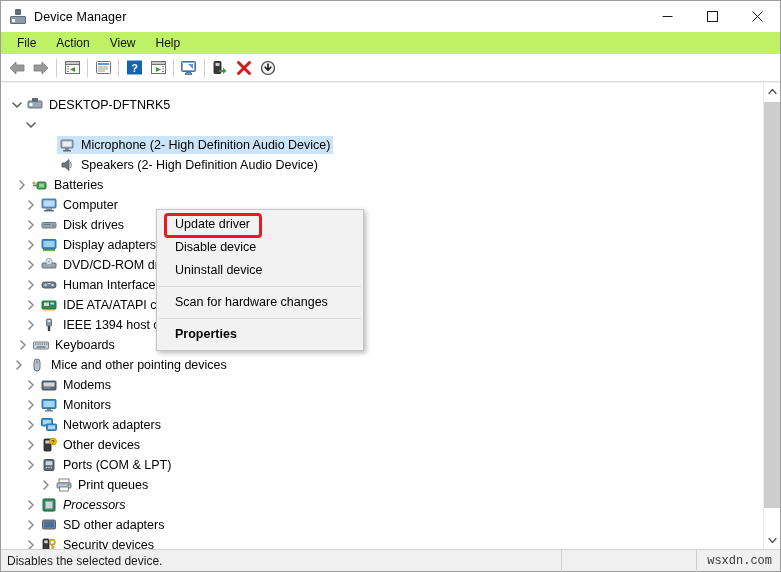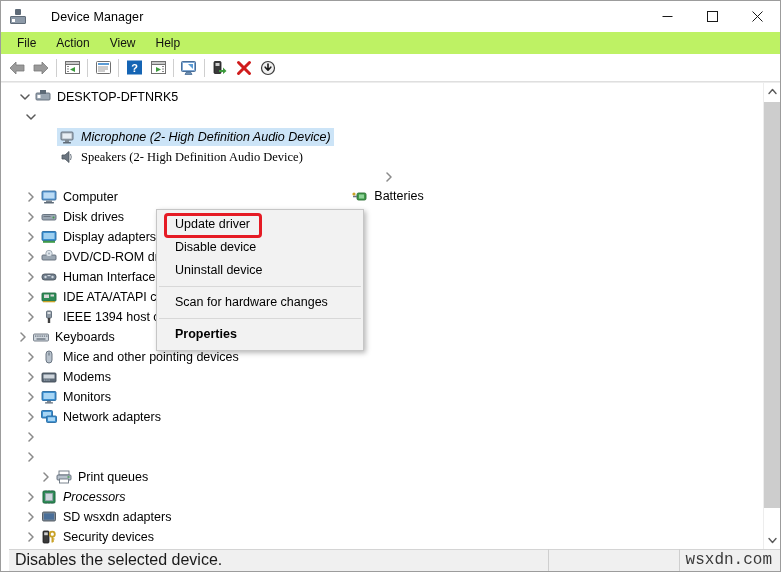--- a/index.html
+++ b/index.html
@@ -23,21 +23,20 @@
 
   
   .titlebar {
     height: 31px;
     min-height: 31px;
     display: flex;
     align-items: center;
     background: #ffffff;
     position: relative;
     z-index: 5;
-    gap: 17px;
   }
   .title-icon {
     width: 16px; height: 16px;
     margin-left: 9px; margin-right: 8px;
     position: relative;
     flex: 0 0 auto;
   }
   .title-icon .ti-body {
     position: absolute; left: 0; bottom: 1px;
     width: 16px; height: 8px;
@@ -169,26 +168,25 @@
     background: #ffffff;
   }
   .vs-thumb {
     position: absolute; left: 0; width: 17px;
     background: #cdcdcd;
   }
 
   
   .statusbar {
     height: 22px; min-height: 22px;
-    display: flex; align-items: flex-end;
+    display: flex; align-items: flex-start;
     background: #f0f0f0;
     border-top: 1px solid #d4d4d4;
-    font-size: 16px;
+    font-size: 12px;
     color: #1a1a1a;
-    margin-left: 8px;
   }
   .sb-cell { height: 22px; display: flex; align-items: center; padding: 0 6px; }
   .sb-main { width: 560px; }
   .sb-mid  { width: 135px; border-left: 1px solid #cfcfcf; }
   .sb-end  {
     flex: 1 1 auto; border-left: 1px solid #cfcfcf;
     justify-content: flex-end; padding-right: 8px;
     color: #3a3a3a;
     font-family: Liberation Mono, monospace;
   }
@@ -359,21 +357,21 @@
         <circle cx="8" cy="8" r="6.5" fill="#f0f0f0" stroke="#3a3a3a" stroke-width="1.2"></circle>
         <path d="M8 4 L8 9.5 M5.2 7.2 L8 10.2 L10.8 7.2" fill="none" stroke="#1a1a1a" stroke-width="1.6" stroke-linecap="round" stroke-linejoin="round"></path>
       </svg>
     </div>
 
   </div>
 
   <div class="body-area">
 
     <div class="tree-pane" id="tree-pane">
-        <div class="row" style="padding-left: 16px;">
+        <div class="row" style="padding-left: 8px; margin-top: 8px;">
           <div class="twisty">
             <svg width="10" height="8" viewBox="0 0 10 8">
               <path d="M1 2 L5 6 L9 2" fill="none" stroke="#5a5a5a" stroke-width="1.5" stroke-linecap="round" stroke-linejoin="round"></path>
             </svg>
           </div>
           <div class="label-wrap">
             <div class="ico"><svg width="18" height="18" viewBox="0 0 18 18">
                 <rect x="2" y="5" width="14" height="7" rx="1" fill="#9aa6b2" stroke="#5d6a77" stroke-width="0.9"></rect>
                 <rect x="6" y="2" width="6" height="4" fill="#5d6a77"></rect>
                 <rect x="3.5" y="7" width="3" height="3" fill="#ffffff"></rect>
@@ -381,43 +379,43 @@
             <span class="lbl">DESKTOP-DFTNRK5</span>
           </div>
         </div>
         <div class="row" style="padding-left: 22px;">
           <div class="twisty">
             <svg width="10" height="8" viewBox="0 0 10 8">
               <path d="M1 2 L5 6 L9 2" fill="none" stroke="#5a5a5a" stroke-width="1.5" stroke-linecap="round" stroke-linejoin="round"></path>
             </svg>
           </div>
         </div>
-        <div class="row sel" style="padding-left: 40px; font-style: italic;">
+        <div class="row sel" style="padding-left: 40px;">
           <div class="twisty"></div>
           <div class="label-wrap">
             <div class="ico"><svg width="18" height="18" viewBox="0 0 18 18">
                 <rect x="3" y="4" width="12" height="8" rx="1" fill="#a9b4bf" stroke="#5d6a77" stroke-width="0.9"></rect>
                 <rect x="4.5" y="5.5" width="9" height="5" fill="#e8eef4"></rect>
                 <rect x="7" y="12" width="4" height="2" fill="#7d8892"></rect>
                 <rect x="5" y="14" width="8" height="1.6" rx="0.6" fill="#5d6a77"></rect>
               </svg></div>
             <span class="lbl">Microphone (2- High Definition Audio Device)</span>
           </div>
         </div>
-        <div class="row" style="padding-left: 40px; font-family: Liberation Serif, serif;">
+        <div class="row" style="padding-left: 40px;">
           <div class="twisty"></div>
           <div class="label-wrap">
             <div class="ico"><svg width="18" height="18" viewBox="0 0 18 18">
                 <path d="M4 7 L7 7 L11 3.5 L11 14.5 L7 11 L4 11 Z" fill="#6b7580" stroke="#4a535c" stroke-width="0.8" stroke-linejoin="round"></path>
                 <path d="M12.5 6 Q14 9 12.5 12" fill="none" stroke="#6b7580" stroke-width="1"></path>
               </svg></div>
             <span class="lbl">Speakers (2- High Definition Audio Device)</span>
           </div>
         </div>
-        <div class="row" style="padding-left: 13px; flex-direction: column;">
+        <div class="row" style="padding-left: 13px;">
           <div class="twisty">
             <svg width="8" height="10" viewBox="0 0 8 10">
               <path d="M2 1 L6 5 L2 9" fill="none" stroke="#8a8a8a" stroke-width="1.5" stroke-linecap="round" stroke-linejoin="round"></path>
             </svg>
           </div>
           <div class="label-wrap">
             <div class="ico"><svg width="18" height="18" viewBox="0 0 18 18">
                 <rect x="6" y="6" width="9" height="7" rx="1.5" fill="#3f9a4a" stroke="#2b6e33" stroke-width="0.9"></rect>
                 <rect x="8" y="7.5" width="5" height="4" fill="#8fd398"></rect>
                 <path d="M2 9.5 L6 9.5" stroke="#6b7580" stroke-width="1.6"></path>
@@ -547,21 +545,21 @@
                 <rect x="5.2" y="7.5" width="1.4" height="1.2" fill="#6b7580"></rect>
                 <rect x="7.4" y="7.5" width="1.4" height="1.2" fill="#6b7580"></rect>
                 <rect x="9.6" y="7.5" width="1.4" height="1.2" fill="#6b7580"></rect>
                 <rect x="11.8" y="7.5" width="1.4" height="1.2" fill="#6b7580"></rect>
                 <rect x="14" y="7.5" width="1.4" height="1.2" fill="#6b7580"></rect>
                 <rect x="4.5" y="10.3" width="9" height="1.4" fill="#6b7580"></rect>
               </svg></div>
             <span class="lbl">Keyboards</span>
           </div>
         </div>
-        <div class="row" style="padding-left: 22px;">
+        <div class="row" style="padding-left: 10px;">
           <div class="twisty">
             <svg width="8" height="10" viewBox="0 0 8 10">
               <path d="M2 1 L6 5 L2 9" fill="none" stroke="#8a8a8a" stroke-width="1.5" stroke-linecap="round" stroke-linejoin="round"></path>
             </svg>
           </div>
           <div class="label-wrap">
             <div class="ico"><svg width="18" height="18" viewBox="0 0 18 18">
                 <rect x="6" y="3" width="6" height="12" rx="3" fill="#b8c2cc" stroke="#5d6a77" stroke-width="0.9"></rect>
                 <line x1="9" y1="4.5" x2="9" y2="7.5" stroke="#5d6a77" stroke-width="1"></line>
               </svg></div>
@@ -616,26 +614,45 @@
               </svg></div>
             <span class="lbl">Network adapters</span>
           </div>
         </div>
         <div class="row" style="padding-left: 22px;">
           <div class="twisty">
             <svg width="8" height="10" viewBox="0 0 8 10">
               <path d="M2 1 L6 5 L2 9" fill="none" stroke="#8a8a8a" stroke-width="1.5" stroke-linecap="round" stroke-linejoin="round"></path>
             </svg>
           </div>
-        </div>
-        <div class="row" style="padding-left: 22px;">
-          <div class="twisty">
-            <svg width="8" height="10" viewBox="0 0 8 10">
-              <path d="M2 1 L6 5 L2 9" fill="none" stroke="#8a8a8a" stroke-width="1.5" stroke-linecap="round" stroke-linejoin="round"></path>
-            </svg>
+          <div class="label-wrap">
+            <div class="ico"><svg width="18" height="18" viewBox="0 0 18 18">
+                <rect x="4" y="3" width="7" height="12" rx="1" fill="#3a3a3a" stroke="#1a1a1a" stroke-width="0.8"></rect>
+                <rect x="5.3" y="4.5" width="4.4" height="3" fill="#cfcfcf"></rect>
+                <circle cx="13" cy="5.5" r="3.4" fill="#f2c200" stroke="#b08d00" stroke-width="0.8"></circle>
+                <text x="13" y="8" font-family="Liberation Sans, sans-serif" font-size="5.6" font-weight="bold" fill="#4a3b00" text-anchor="middle">?</text>
+              </svg></div>
+            <span class="lbl">Other devices</span>
+          </div>
+        </div>
+        <div class="row" style="padding-left: 22px;">
+          <div class="twisty">
+            <svg width="8" height="10" viewBox="0 0 8 10">
+              <path d="M2 1 L6 5 L2 9" fill="none" stroke="#8a8a8a" stroke-width="1.5" stroke-linecap="round" stroke-linejoin="round"></path>
+            </svg>
+          </div>
+          <div class="label-wrap">
+            <div class="ico"><svg width="18" height="18" viewBox="0 0 18 18">
+                <rect x="4" y="3.5" width="10" height="11" rx="1.2" fill="#5d6a77" stroke="#3f4a55" stroke-width="0.9"></rect>
+                <rect x="5.6" y="5.2" width="6.8" height="4" fill="#cfd6dd"></rect>
+                <circle cx="6.6" cy="11.5" r="0.8" fill="#cfd6dd"></circle>
+                <circle cx="9" cy="11.5" r="0.8" fill="#cfd6dd"></circle>
+                <circle cx="11.4" cy="11.5" r="0.8" fill="#cfd6dd"></circle>
+              </svg></div>
+            <span class="lbl">Ports (COM &amp; LPT)</span>
           </div>
         </div>
         <div class="row" style="padding-left: 37px;">
           <div class="twisty">
             <svg width="8" height="10" viewBox="0 0 8 10">
               <path d="M2 1 L6 5 L2 9" fill="none" stroke="#8a8a8a" stroke-width="1.5" stroke-linecap="round" stroke-linejoin="round"></path>
             </svg>
           </div>
           <div class="label-wrap">
             <div class="ico"><svg width="18" height="18" viewBox="0 0 18 18">
@@ -671,21 +688,21 @@
           <div class="twisty">
             <svg width="8" height="10" viewBox="0 0 8 10">
               <path d="M2 1 L6 5 L2 9" fill="none" stroke="#8a8a8a" stroke-width="1.5" stroke-linecap="round" stroke-linejoin="round"></path>
             </svg>
           </div>
           <div class="label-wrap">
             <div class="ico"><svg width="18" height="18" viewBox="0 0 18 18">
                 <rect x="2.5" y="4" width="13" height="9" rx="1.2" fill="#7f8c99" stroke="#4a535c" stroke-width="0.9"></rect>
                 <rect x="4" y="5.4" width="10" height="6.2" fill="#4a6f99"></rect>
               </svg></div>
-            <span class="lbl">SD wsxdn adapters</span>
+            <span class="lbl">SD other adapters</span>
           </div>
         </div>
         <div class="row" style="padding-left: 22px;">
           <div class="twisty">
             <svg width="8" height="10" viewBox="0 0 8 10">
               <path d="M2 1 L6 5 L2 9" fill="none" stroke="#8a8a8a" stroke-width="1.5" stroke-linecap="round" stroke-linejoin="round"></path>
             </svg>
           </div>
           <div class="label-wrap">
             <div class="ico"><svg width="18" height="18" viewBox="0 0 18 18">

